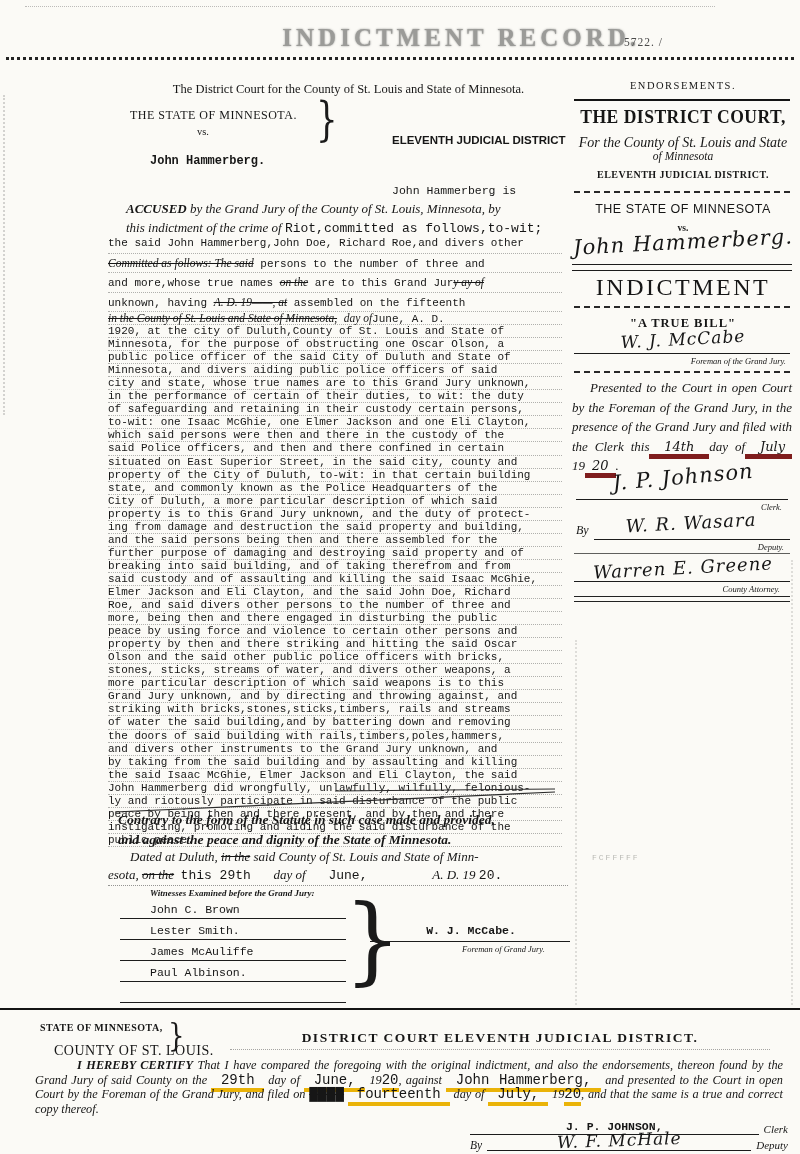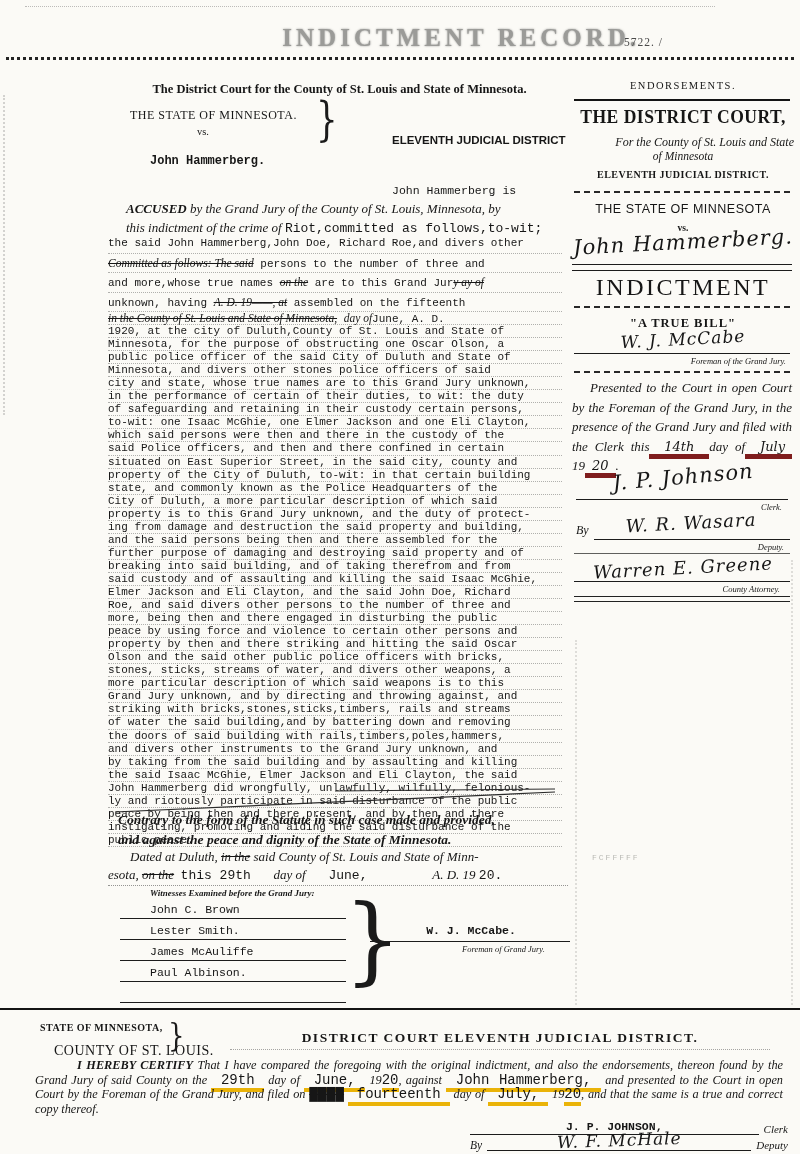--- a/index.html
+++ b/index.html
@@ -46,21 +46,21 @@
 
   <div class="abs rule-dot" style="top:6px;left:25px;width:690px;opacity:.55"></div>
   <div class="abs vdot" style="left:3px;top:95px;height:320px;opacity:.55"></div>
   <div class="abs vdot" style="left:575px;top:640px;height:365px;opacity:.4"></div>
   <div class="abs vdot" style="left:791px;top:560px;height:445px;opacity:.4"></div>
 
   <div class="abs ghost" style="top:24px;left:170px;width:470px;text-align:right;font-weight:bold;font-size:25px;letter-spacing:4px">INDICTMENT  RECORD.</div>
   <div class="abs" style="top:36px;left:624px;font-size:11.5px;color:#4a4a4a;letter-spacing:1px">5722. /</div>
   <div class="abs rule-dot-heavy" style="top:57px;left:6px;width:788px"></div>
 
-  <div class="abs" style="top:82px;left:107px;width:465px;text-align:center;font-weight:bold;font-size:12.5px">The District Court for the County of St. Louis and State of Minnesota.</div>
+  <div class="abs" style="top:82px;left:116px;width:465px;text-align:center;font-weight:normal;font-size:12.5px">The District Court for the County of St. Louis and State of Minnesota.</div>
 
   <div class="abs" style="top:108px;left:130px;font-size:12px;letter-spacing:.5px">THE STATE OF MINNESOTA.</div>
   <div class="abs" style="top:126px;left:197px;font-size:10.5px">vs.</div>
   <div class="abs brace" style="top:100px;left:316px;font-size:34px;line-height:38px;transform:scaleY(1.35)">}</div>
   <div class="abs" style="top:134px;left:392px;font-weight:bold;font-size:11.5px;font-family:'Liberation Sans',sans-serif">ELEVENTH JUDICIAL DISTRICT</div>
   <div class="abs ty" style="top:154px;left:150px;font-size:12px;font-weight:bold">John Hammerberg.</div>
 
   <div class="abs ty" style="top:184px;left:392px;font-size:11.5px">John Hammerberg is</div>
   <div class="abs pf" style="top:200px;left:126px;width:450px;font-size:13px;line-height:18.5px">
     <div><span class="bi">ACCUSED</span> by the Grand Jury of the County of St. Louis, Minnesota, by</div>
@@ -69,21 +69,21 @@
 
   <div class="abs" style="top:234px;left:108px;width:454px">
       <div class="bl wide">the said John Hammerberg,John Doe, Richard Roe,and divers other</div>
       <div class="bl wide"><span class="st">Committed as follows: The said</span> persons to the number of three and</div>
       <div class="bl wide">and more,whose true names   <span class="st">on the</span>   are to this Grand Jur<span class="st">y ay of</span></div>
       <div class="bl wide">unknown, having    <span class="st">A. D. 19——, at</span>    assembled on the fifteenth</div>
       <div class="bl"><span class="st">in the County of St. Louis and State of Minnesota,</span> <span class="pf">day of</span>June, A. D.</div>
       <div class="bl">1920, at the city of Duluth,County of St. Louis and State of</div>
       <div class="bl">Minnesota, for the purpose of obstructing one Oscar Olson, a</div>
       <div class="bl">public police officer of the said City of Duluth and State of</div>
-      <div class="bl">Minnesota, and divers other stones police officers of said</div>
+      <div class="bl">Minnesota, and divers aiding public police officers of said</div>
       <div class="bl">city and state, whose true names are to this Grand Jury unknown,</div>
       <div class="bl">in the performance of certain of their duties, to wit: the duty</div>
       <div class="bl">of safeguarding and retaining in their custody certain persons,</div>
       <div class="bl">to-wit: one Isaac McGhie, one Elmer Jackson and one Eli Clayton,</div>
       <div class="bl">which said persons were then and there in the custody of the</div>
       <div class="bl">said Police officers, and then and there confined in certain</div>
       <div class="bl">situated on East Superior Street, in the said city, county and</div>
       <div class="bl">property of the City of Duluth, to-wit: in that certain building</div>
       <div class="bl">state, and commonly known as the Police Headquarters of the</div>
       <div class="bl">City of Duluth, a more particular description of which said</div>
@@ -140,21 +140,21 @@
 
   <div class="abs ty" style="top:924px;left:372px;width:198px;text-align:center;font-size:11.5px;font-weight:bold">W. J. McCabe.</div>
   <div class="abs rule-thin" style="top:941px;left:370px;width:200px"></div>
   <div class="abs small-title" style="top:944px;left:462px">Foreman of Grand Jury.</div>
 
   <div class="abs" style="top:75px;left:572px;width:222px;height:935px">
     <div class="abs" style="top:5px;left:0;width:100%;text-align:center;font-size:10.5px;letter-spacing:1.5px">ENDORSEMENTS.</div>
     <div class="abs rule-solid" style="top:24px;left:2px;width:216px"></div>
 
     <div class="abs" style="top:32px;left:0;width:100%;text-align:center;font-weight:bold;font-size:18.5px;transform:scaleX(.95);letter-spacing:.5px">THE DISTRICT COURT,</div>
-    <div class="abs pf" style="top:60px;left:0;width:100%;text-align:right;font-size:12px">For the County of St. Louis and State</div>
+    <div class="abs pf" style="top:60px;left:0;width:100%;text-align:center;font-size:14px">For the County of St. Louis and State</div>
     <div class="abs pf" style="top:75px;left:0;width:100%;text-align:center;font-size:11.5px">of Minnesota</div>
     <div class="abs" style="top:94px;left:0;width:100%;text-align:center;font-weight:bold;font-size:10px;letter-spacing:.5px">ELEVENTH JUDICIAL DISTRICT.</div>
     <div class="abs rule-dash" style="top:116px;left:2px;width:216px"></div>
 
     <div class="abs" style="top:127px;left:0;width:100%;text-align:center;font-weight:normal;font-size:12.5px;font-family:'Liberation Sans',sans-serif;letter-spacing:.5px">THE STATE OF MINNESOTA</div>
     <div class="abs" style="top:148px;left:0;width:100%;text-align:center;font-size:9.5px;font-weight:bold">vs.</div>
     <div class="abs hw sig" style="top:155px;left:0;width:100%;text-align:center;font-size:21px">John Hammerberg.</div>
     <div class="abs rule-thin" style="top:189px;left:0;width:220px"></div>
     <div class="abs rule-thin" style="top:195px;left:0;width:220px"></div>
 

